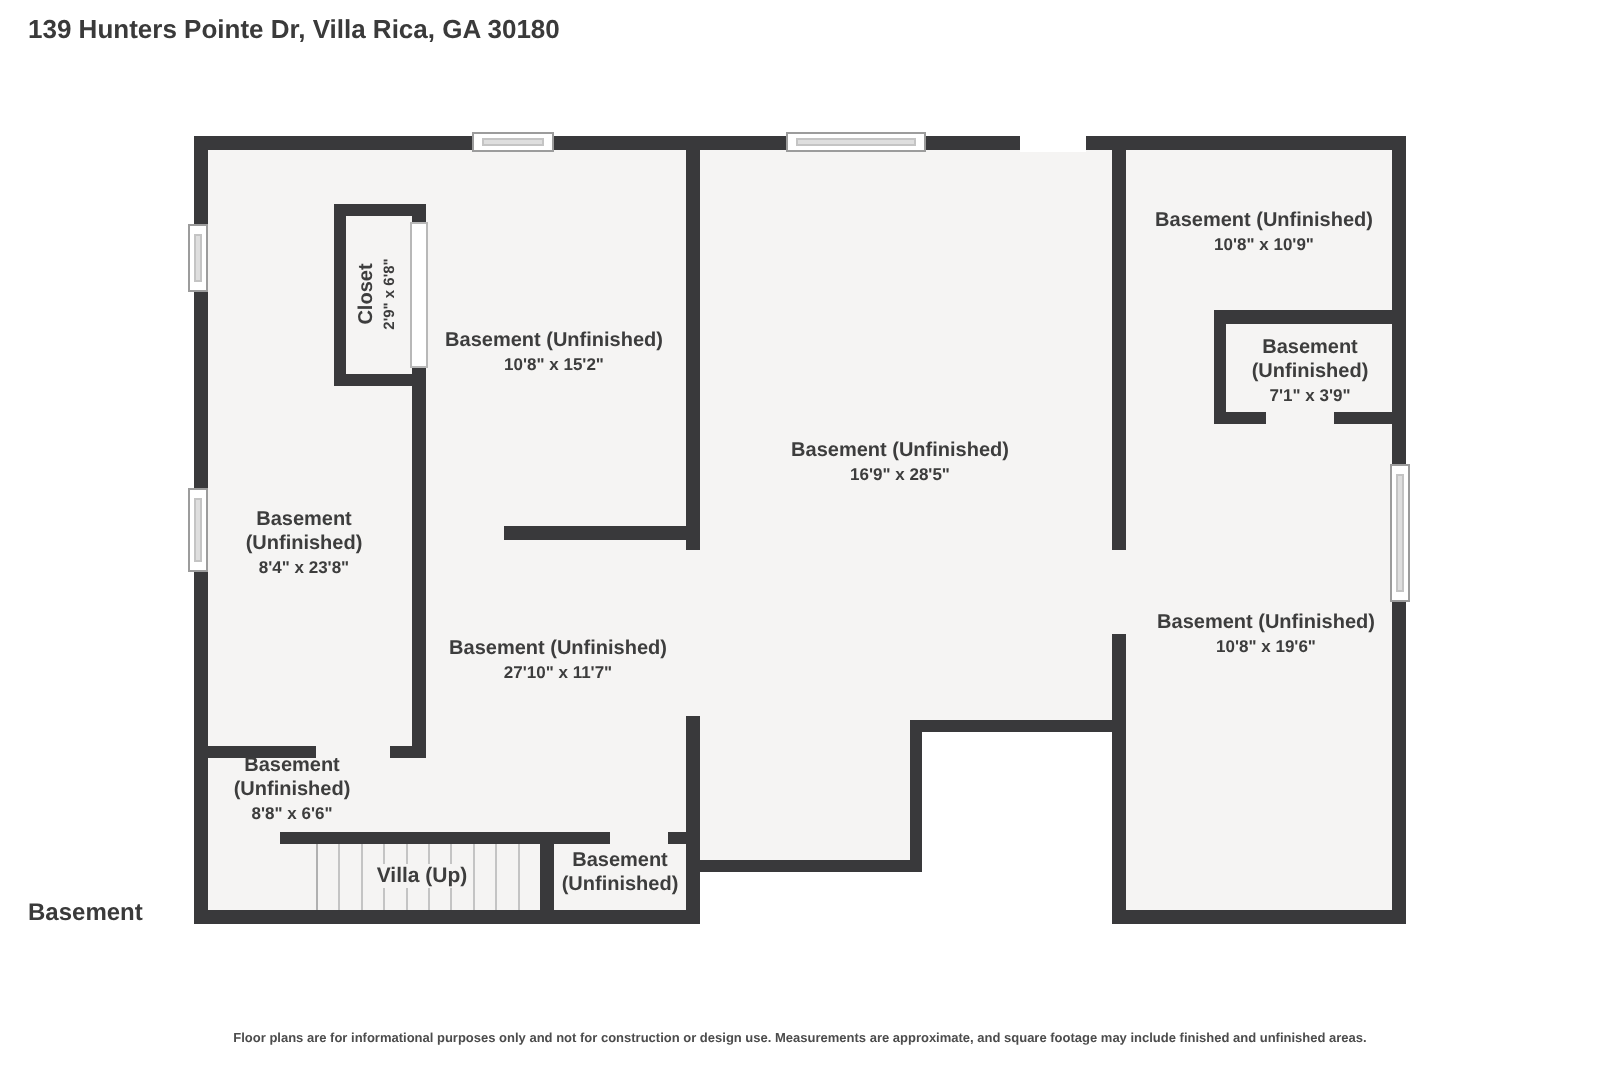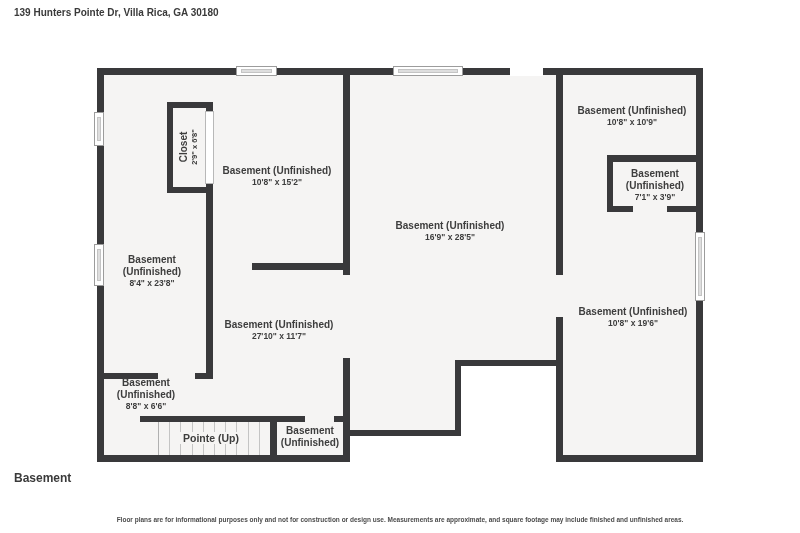--- a/index.html
+++ b/index.html
@@ -1,21 +1,21 @@
 <!DOCTYPE html>
 <html><head>
 <meta charset="utf-8">
 <style>
   html,body { margin:0; padding:0; }
   body {
     width:800px; height:533px; position:relative; background:#ffffff;
     font-family:"Liberation Sans", sans-serif; color:#3d3d3d; overflow:hidden;
   }
-  .page-title { position:absolute; left:14px; top:7px; font-size:10px; font-weight:700; color:#3a3a3a; }
-  .floor-title { position:absolute; left:14px; top:471px; font-size:12px; font-weight:700; color:#3a3a3a; }
+  .page-title { position:absolute; left:14px; top:7px; font-size:13px; font-weight:700; color:#3a3a3a; }
+  .floor-title { position:absolute; left:14px; top:449px; font-size:12px; font-weight:700; color:#3a3a3a; }
   .disclaimer { position:absolute; left:0; top:516px; width:100%; text-align:center; font-size:6.5px; font-weight:600; color:#4c4c4c; }
 
   .floor { position:absolute; background:#f5f4f3; }
   .wall  { position:absolute; background:#39393b; }
 
   .window { position:absolute; background:#ffffff; border:1px solid #9c9c9c; box-sizing:border-box; display:flex; }
   .window.h { flex-direction:row; }
   .window.v { flex-direction:column; }
   .window .glass { flex:1; background:#dedede; border:1px solid #c4c4c4; }
   .window.h .glass { margin:2px 4px; }
@@ -94,21 +94,21 @@
     </div>
   <div class="window v" style="left:94px;top:244px;width:10px;height:42px">
       <div class="glass"></div>
     </div>
   <div class="window v" style="left:695px;top:232px;width:10px;height:69px">
       <div class="glass"></div>
     </div>
   <div class="door" style="left:205px;top:111px;width:9px;height:73px"></div>
 
   <div class="stairs"></div>
-  <div class="stairs-label" style="left:211px;top:438px">Pointe (Up)</div>
+  <div class="stairs-label" style="left:211px;top:438px">Villa (Up)</div>
 
   <div class="room-label rot" style="left:189px;top:147px">
     <span class="room-name">Closet</span>
     <span class="room-dims">2'9" x 6'8"</span>
   </div>
   <div class="room-label nowrap" style="left:277px;top:177px">
     <span class="room-name">Basement (Unfinished)</span>
     <span class="room-dims">10'8" x 15'2"</span>
   </div>
   <div class="room-label nowrap" style="left:450px;top:232px">

